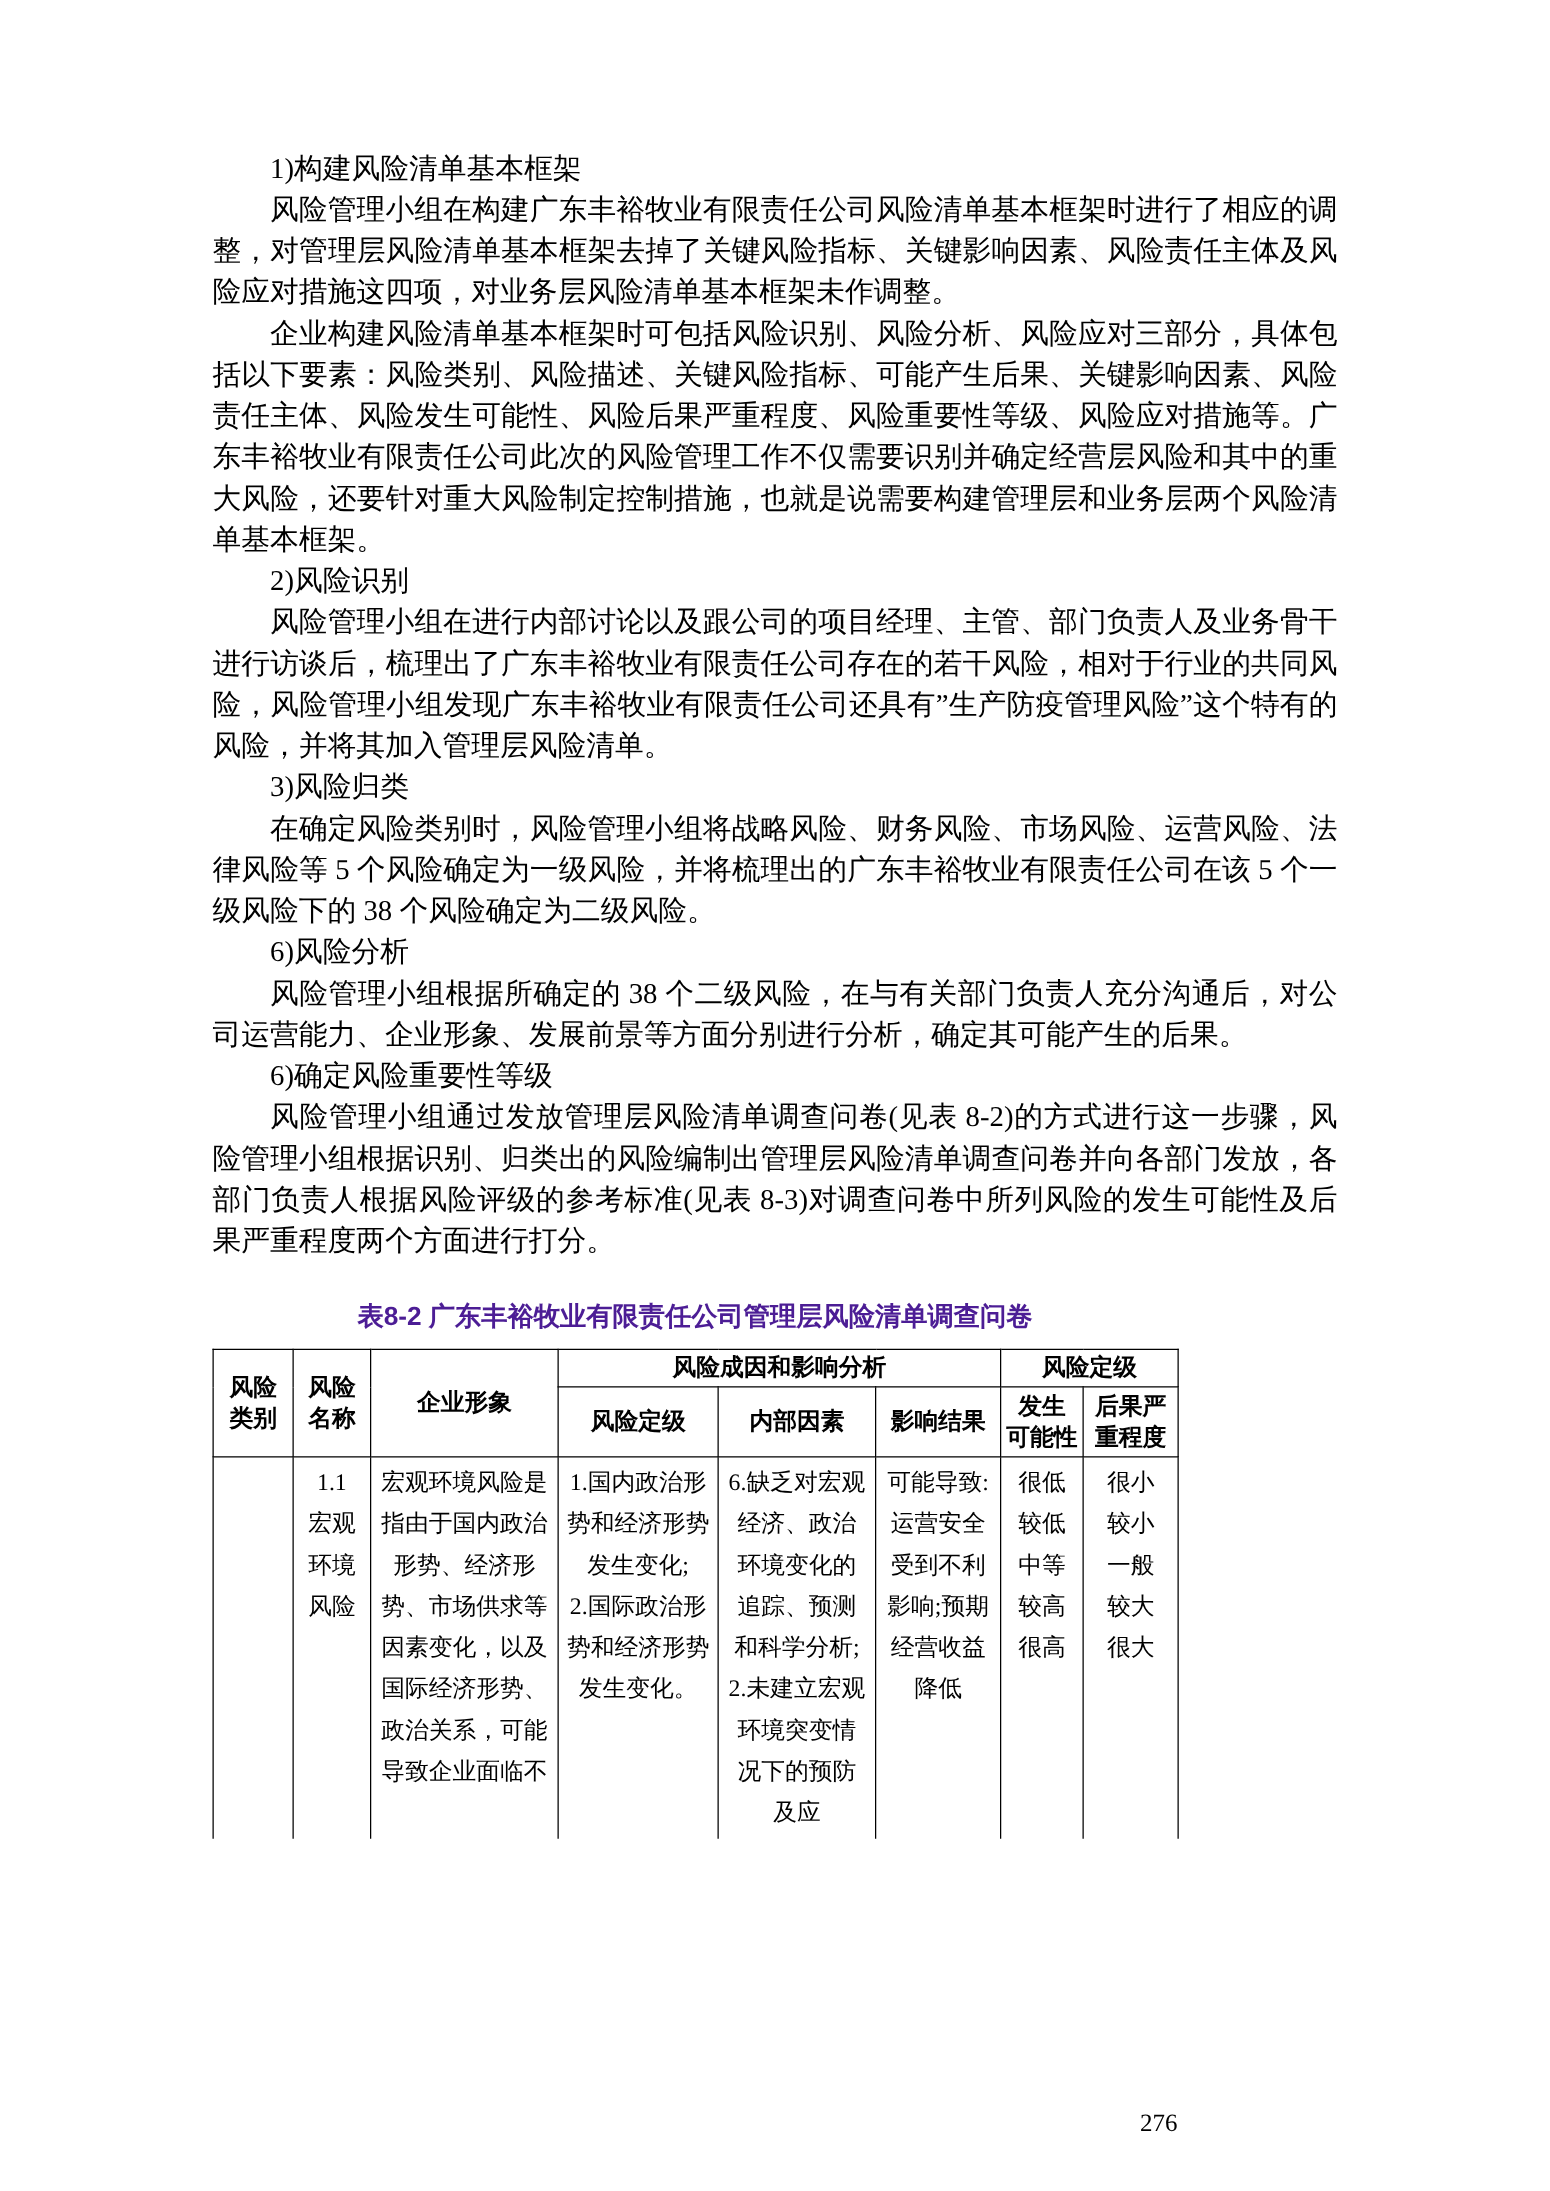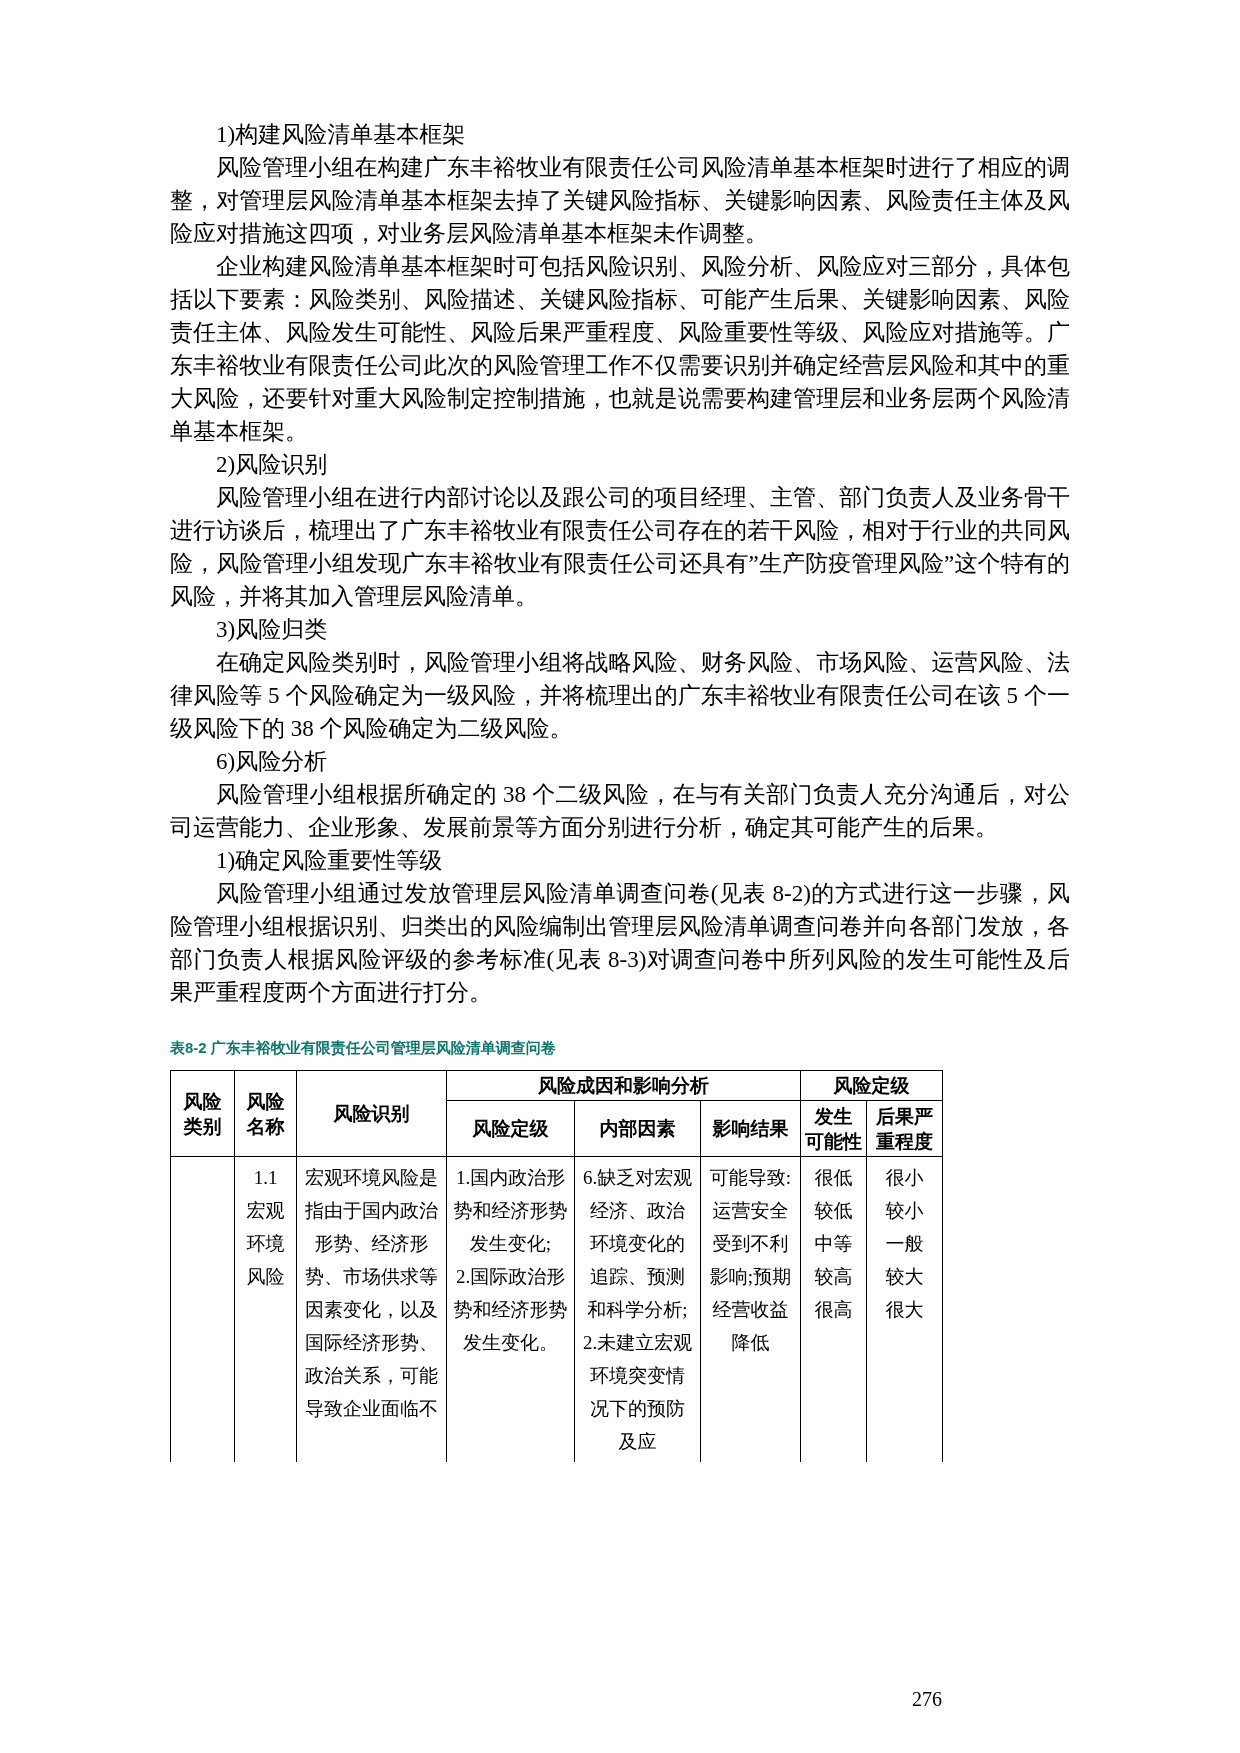--- a/index.html
+++ b/index.html
@@ -22,25 +22,25 @@
   .body-text p {
     font-size: 23px;
     line-height: 33px;
     text-align: justify;
     text-indent: 2em;
     white-space: normal;
   }
   .table-title {
     width: 772px;
     margin: 30px 0 12px 0;
-    text-align: left;
+    text-align: center;
     font-family: "Liberation Sans", "DejaVu Sans", sans-serif;
     font-weight: bold;
-    font-size: 15px;
-    color: #0f766e;
+    font-size: 21px;
+    color: #4c1d95;
   }
   table.risk-table {
     table-layout: fixed;
     width: 772px;
     border-collapse: collapse;
     font-size: 19px;
   }
   table.risk-table th,
   table.risk-table td {
     border: 1px solid #000000;
@@ -82,21 +82,21 @@
     <div class="body-text">
       <p>1)构建风险清单基本框架</p>
       <p>风险管理小组在构建广东丰裕牧业有限责任公司风险清单基本框架时进行了相应的调整，对管理层风险清单基本框架去掉了关键风险指标、关键影响因素、风险责任主体及风险应对措施这四项，对业务层风险清单基本框架未作调整。</p>
       <p>企业构建风险清单基本框架时可包括风险识别、风险分析、风险应对三部分，具体包括以下要素：风险类别、风险描述、关键风险指标、可能产生后果、关键影响因素、风险责任主体、风险发生可能性、风险后果严重程度、风险重要性等级、风险应对措施等。广东丰裕牧业有限责任公司此次的风险管理工作不仅需要识别并确定经营层风险和其中的重大风险，还要针对重大风险制定控制措施，也就是说需要构建管理层和业务层两个风险清单基本框架。</p>
       <p>2)风险识别</p>
       <p>风险管理小组在进行内部讨论以及跟公司的项目经理、主管、部门负责人及业务骨干进行访谈后，梳理出了广东丰裕牧业有限责任公司存在的若干风险，相对于行业的共同风险，风险管理小组发现广东丰裕牧业有限责任公司还具有”生产防疫管理风险”这个特有的风险，并将其加入管理层风险清单。</p>
       <p>3)风险归类</p>
       <p>在确定风险类别时，风险管理小组将战略风险、财务风险、市场风险、运营风险、法律风险等 5 个风险确定为一级风险，并将梳理出的广东丰裕牧业有限责任公司在该 5 个一级风险下的 38 个风险确定为二级风险。</p>
       <p>6)风险分析</p>
       <p>风险管理小组根据所确定的 38 个二级风险，在与有关部门负责人充分沟通后，对公司运营能力、企业形象、发展前景等方面分别进行分析，确定其可能产生的后果。</p>
-      <p>1)确定风险重要性等级</p>
+      <p>6)确定风险重要性等级</p>
       <p>风险管理小组通过发放管理层风险清单调查问卷(见表 8-2)的方式进行这一步骤，风险管理小组根据识别、归类出的风险编制出管理层风险清单调查问卷并向各部门发放，各部门负责人根据风险评级的参考标准(见表 8-3)对调查问卷中所列风险的发生可能性及后果严重程度两个方面进行打分。</p>
     </div>
 
     <div class="table-title">表8-2  广东丰裕牧业有限责任公司管理层风险清单调查问卷</div>
 
     <table class="risk-table">
       <colgroup>
         <col style="width:64px">
         <col style="width:62px">
         <col style="width:150px">
@@ -105,21 +105,21 @@
         <col style="width:100px">
         <col style="width:66px">
         <col style="width:76px">
       </colgroup>
       <thead>
         <tr class="h1">
           <th rowspan="2">风险
 类别</th>
           <th rowspan="2">风险
 名称</th>
-          <th rowspan="2">风险识别</th>
+          <th rowspan="2">企业形象</th>
           <th colspan="3">风险成因和影响分析</th>
           <th colspan="2">风险定级</th>
         </tr>
         <tr class="h2">
           <th>风险定级</th>
           <th>内部因素</th>
           <th>影响结果</th>
           <th>发生
 可能性</th>
           <th>后果严

